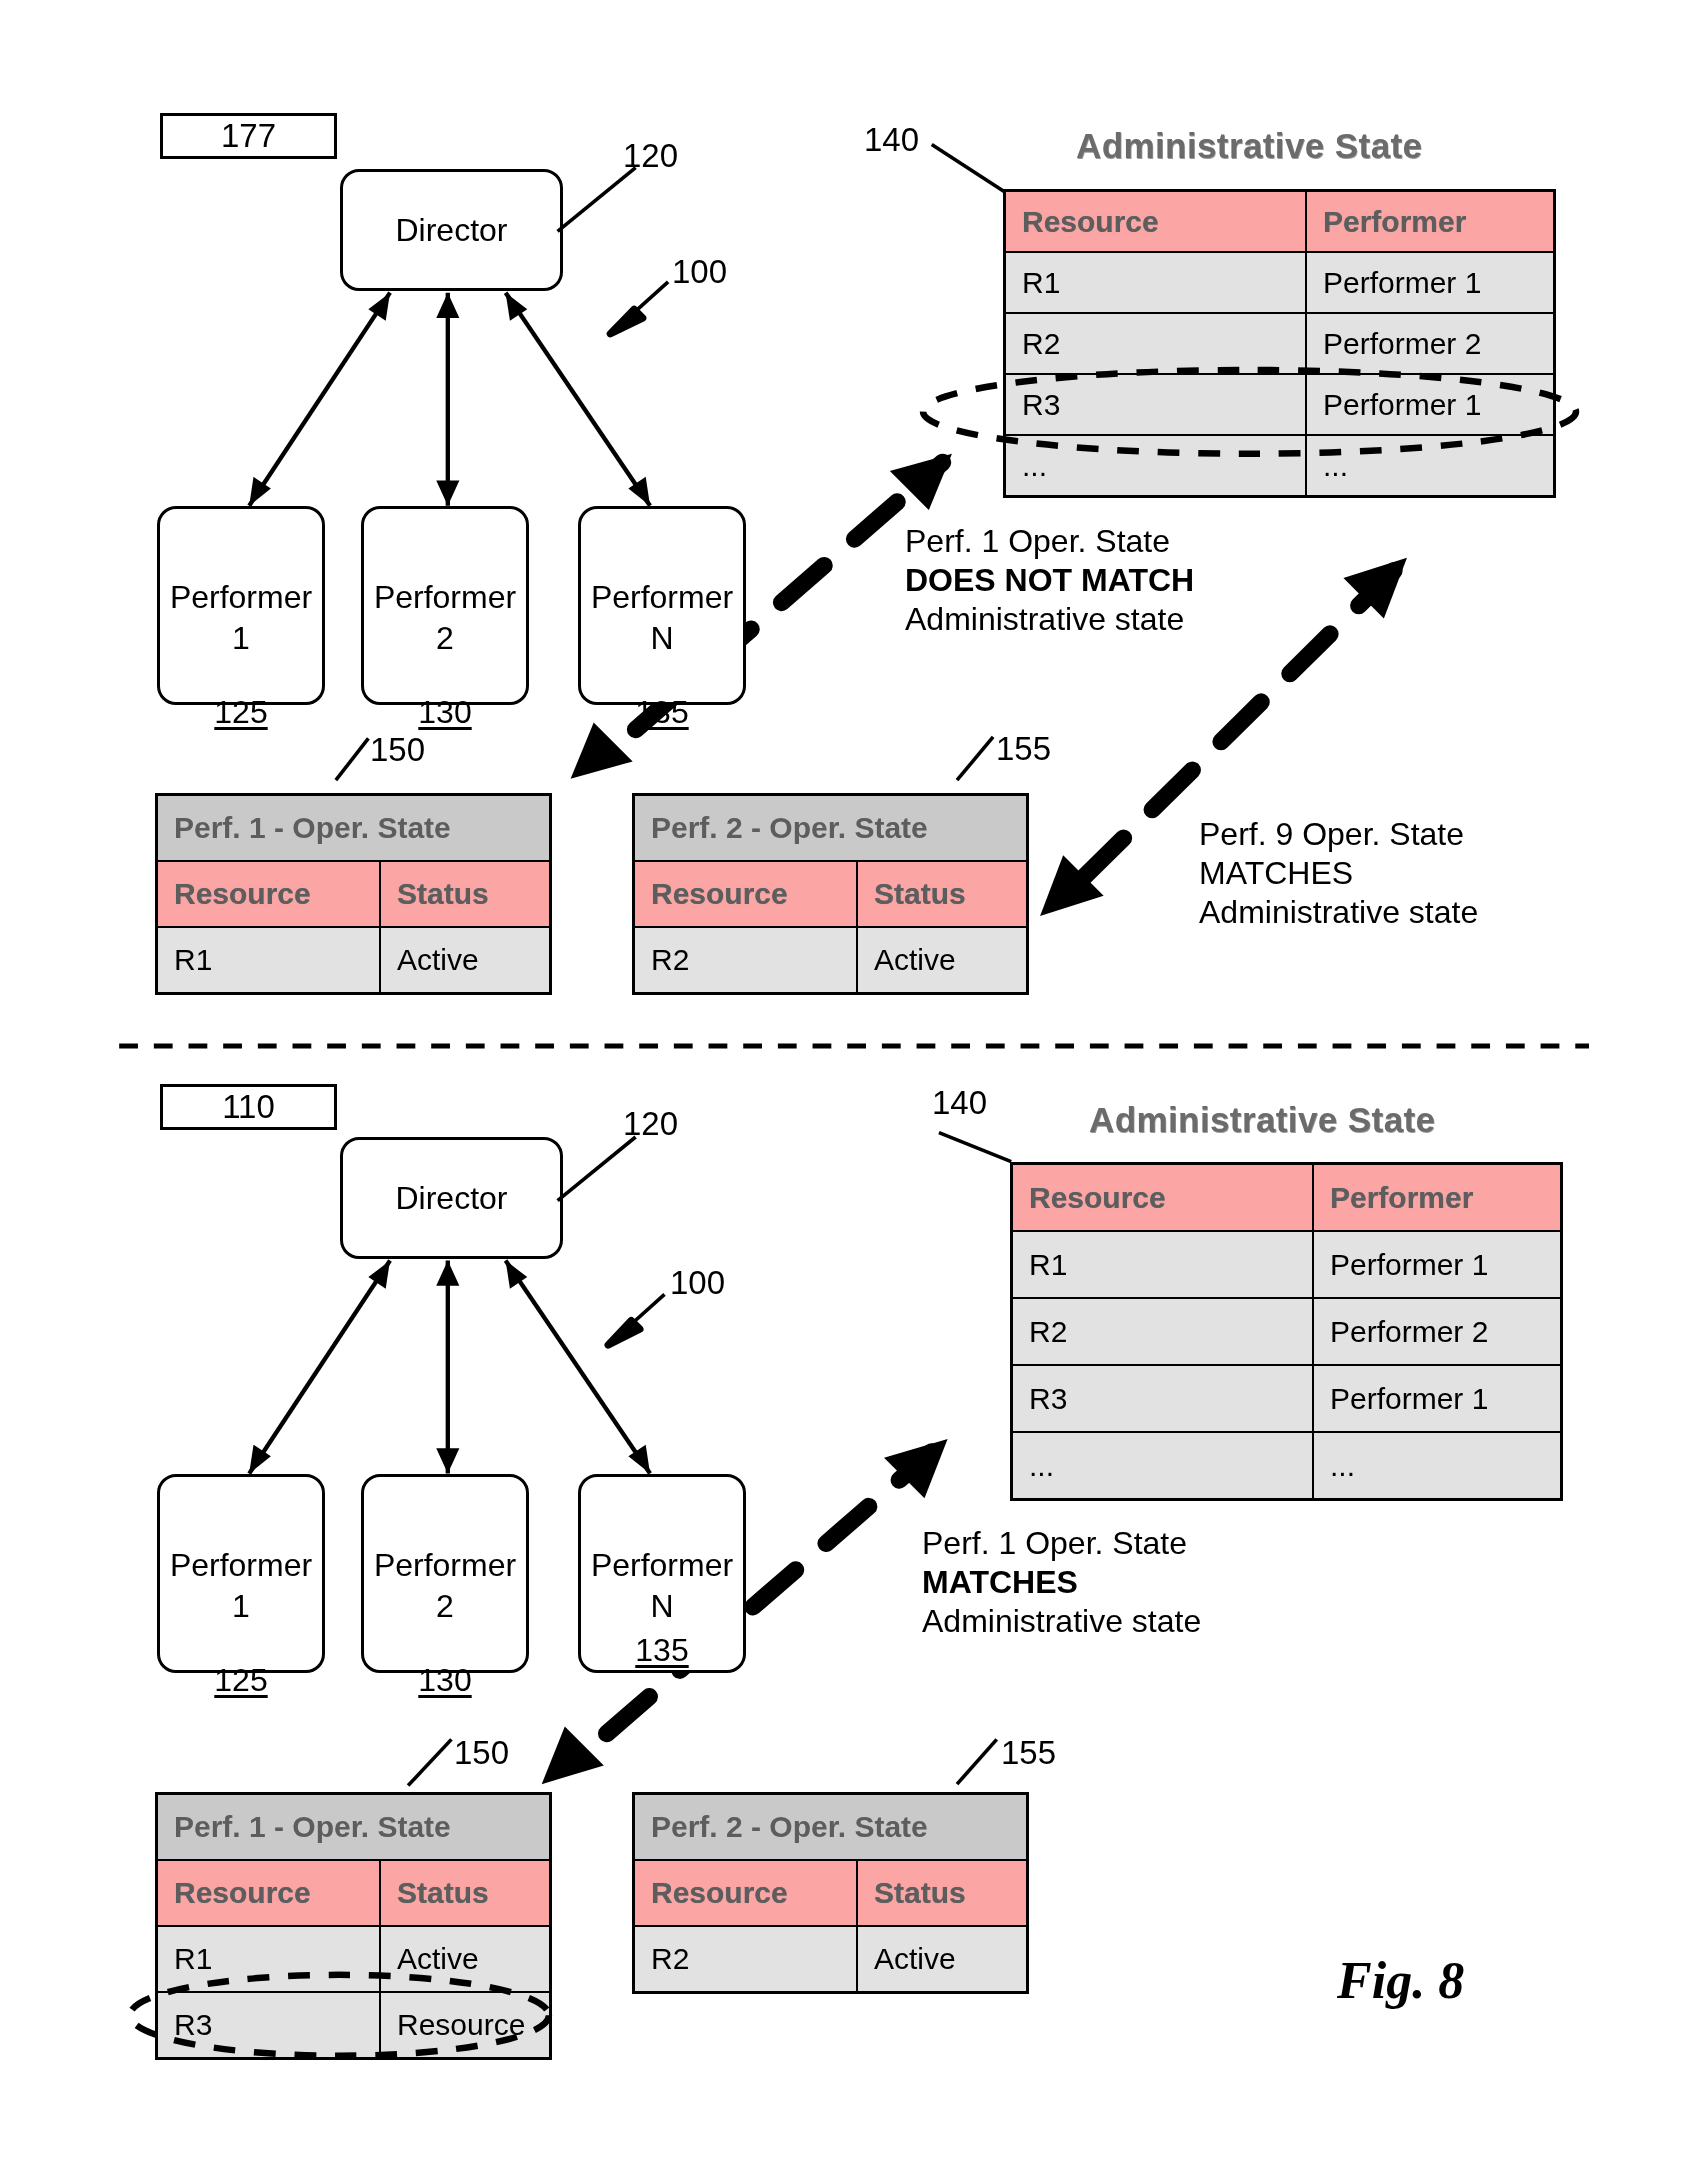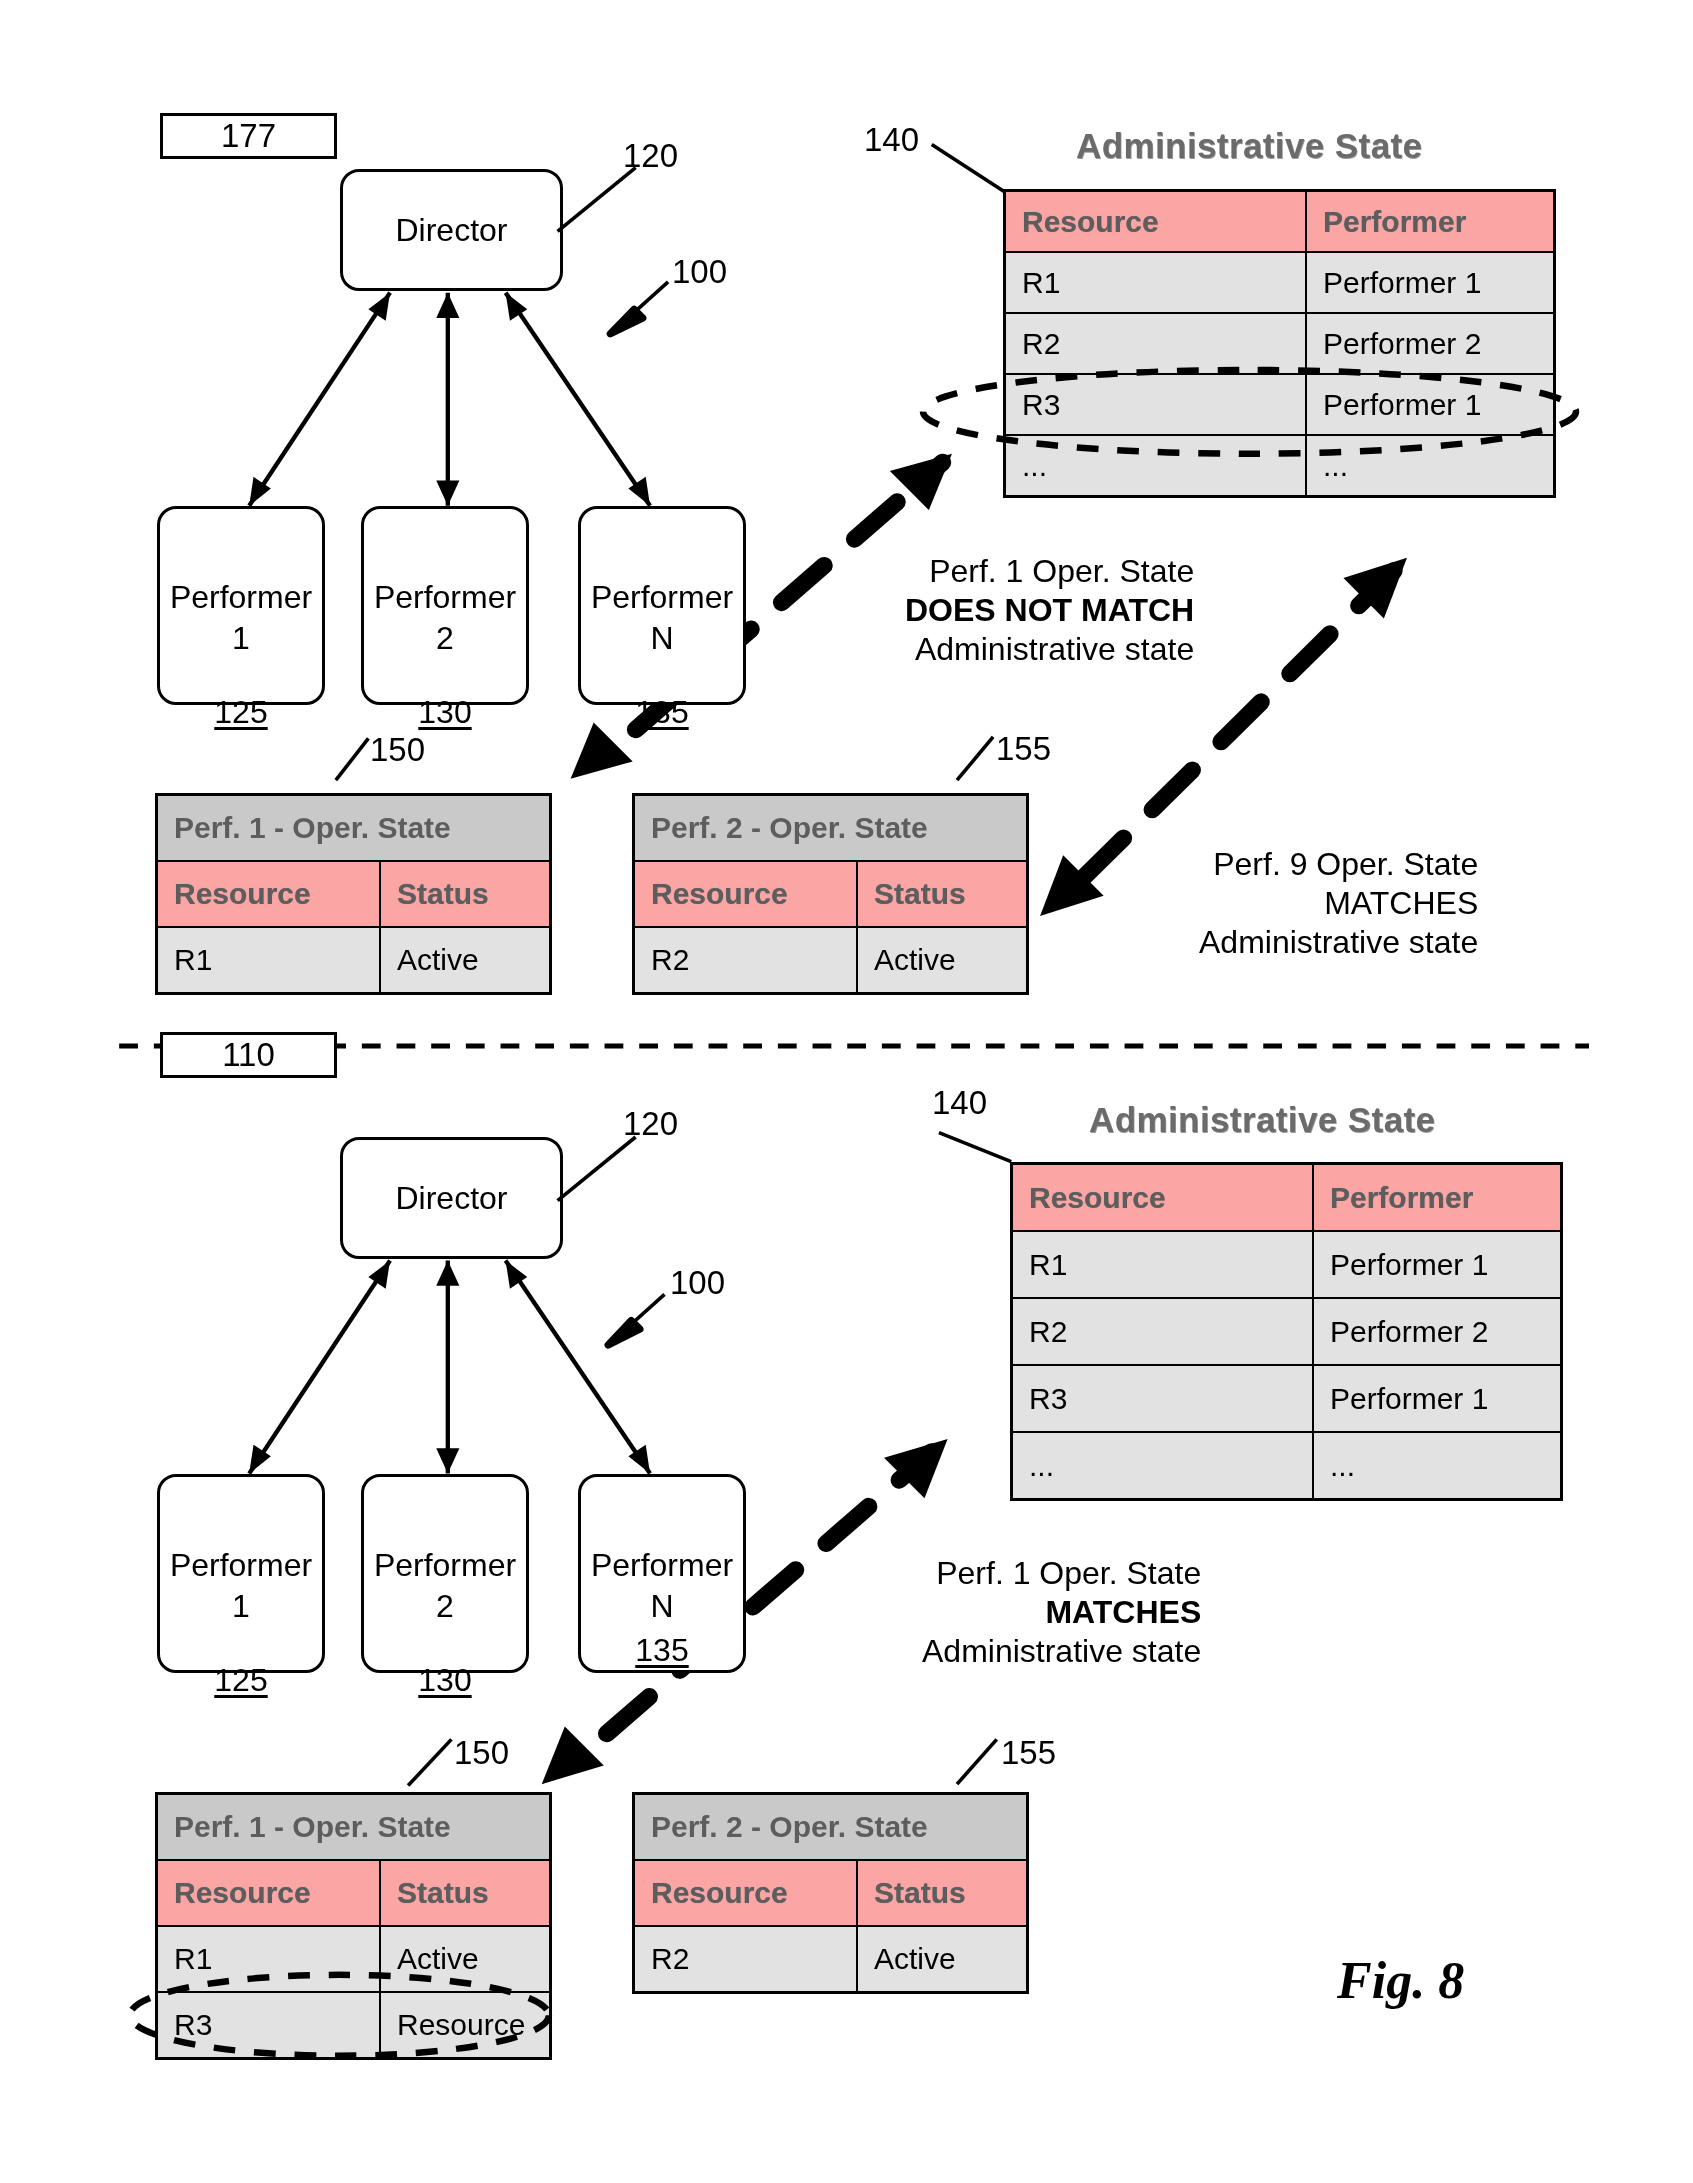--- a/index.html
+++ b/index.html
@@ -28,21 +28,21 @@
   .tbl td{border:2.9px solid #000;font-size:30px;padding:0 16px;
           background:#e2e2e2;vertical-align:middle;}
   .tbl td.hdr{background:#fca5a5;font-weight:bold;color:#5d5d5d;
               text-shadow:0 0 0.7px #7a7a7a;}
   .tbl td.title{background:#c9c9c9;font-weight:bold;color:#5d5d5d;}
   .admin-title{font-size:35px;font-weight:bold;color:#6b6b6b;
                text-shadow:0.7px 0.7px 0 #9a9a9a;letter-spacing:0.4px;}
 
   
   .lbl{font-size:33px;white-space:nowrap;}
-  .note{font-size:32px;line-height:1.22;text-align:right;white-space:nowrap;margin-top:30px;}
+  .note{font-size:32px;line-height:1.22;text-align:left;white-space:nowrap;}
   .figlbl{font-family:"Liberation Serif", serif;font-style:italic;
           font-weight:bold;font-size:52px;}
 
   svg{position:absolute;left:0;top:0;overflow:visible;}
   .ln{stroke:#000;stroke-width:6;fill:none;}
   .ln-thin{stroke:#000;stroke-width:5;fill:none;}
   .dashed-sep{stroke:#000;stroke-width:7;stroke-dasharray:26 22;fill:none;}
   .ellipse-d{stroke:#000;stroke-width:9;stroke-dasharray:30 26;fill:none;}
   .fat{stroke:#000;stroke-width:24;fill:none;stroke-linecap:round;
        stroke-dasharray:78 56;}
@@ -184,21 +184,21 @@
       <td class="hdr" style="width:189px;height:64px;">Resource</td>
       <td class="hdr" style="height:64px;">Status</td>
     </tr>
     <tr>
       <td style="height:64px;">R2</td>
       <td style="height:64px;">Active</td>
     </tr>
   </tbody>
     </table>
 
-  <div class="abs refbox" style="left:160px;top:1032px;width:171px;height:40px;">
+  <div class="abs refbox" style="left:160px;top:1084px;width:171px;height:40px;">
     <span>110</span>
   </div>
 
   <div class="abs node" style="left:340px;top:1137px;width:217px;height:116px;">
     <span>Director</span>
   </div>
 
   <svg class="abs" style="left:0;top:0;width:1693px;height:2183px;pointer-events:none;" viewBox="0 0 2344 3022" width="1693" height="2183">
     <line class="ln-thin" x1="772" y1="1662" x2="880" y2="1574"></line>
     <line class="ln-thin" x1="920" y1="1792" x2="842" y2="1862"></line>

